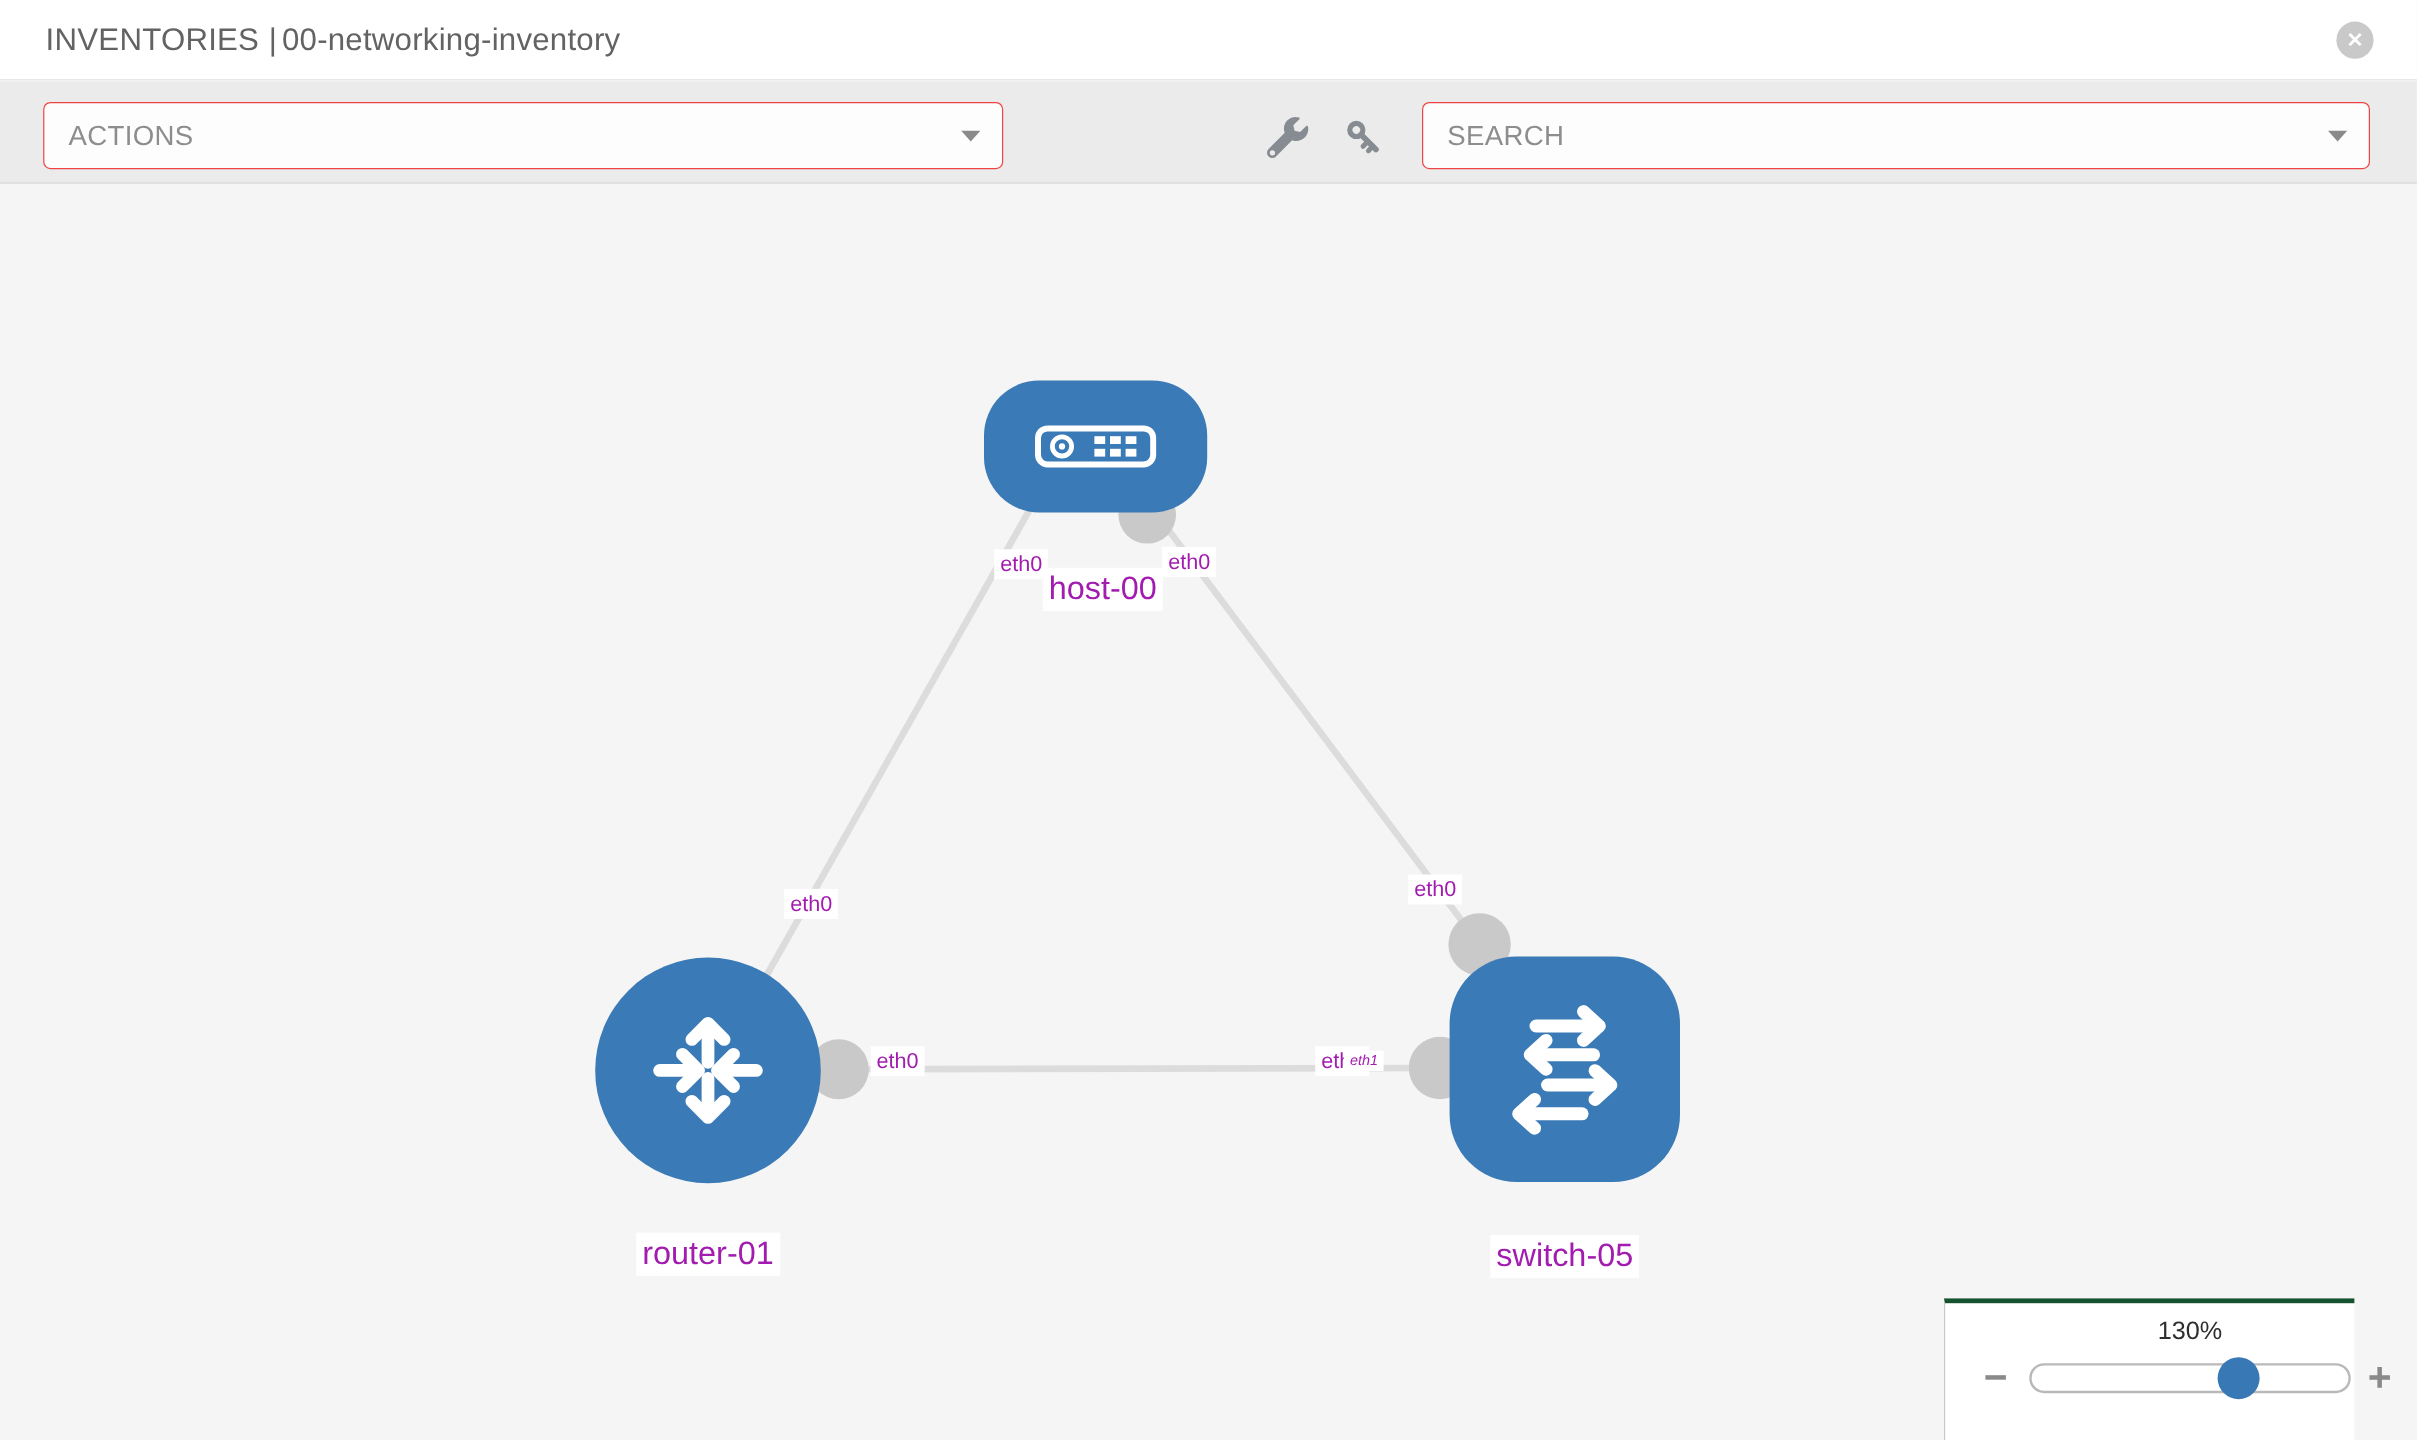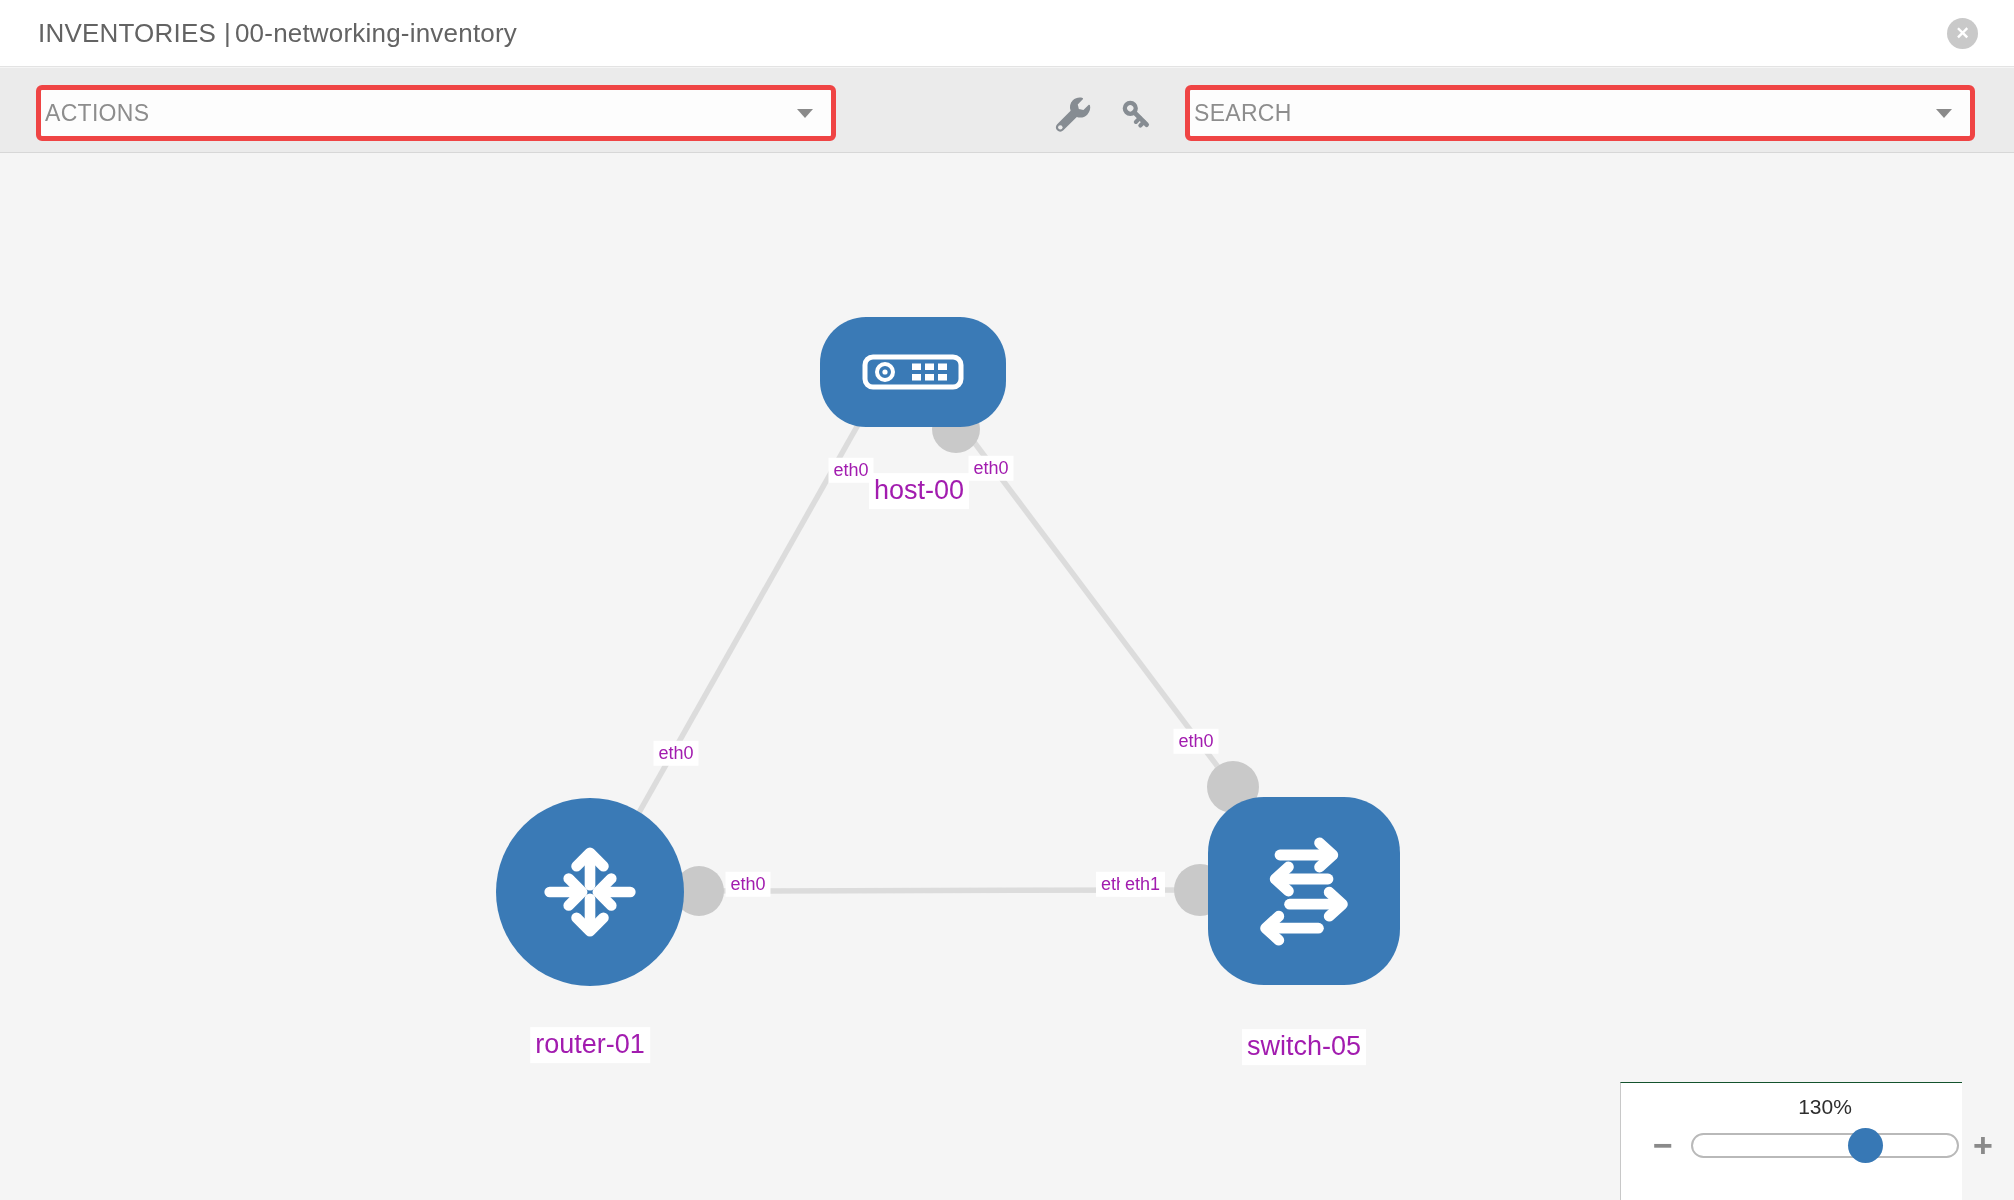--- a/index.html
+++ b/index.html
@@ -28,22 +28,22 @@
     text-align: center; padding: 0;
   }
 
   
   .toolbar {
     position: absolute; left: 0; top: 68px; width: 2014px; height: 85px;
     background: #ebebeb; border-bottom: 1px solid #d7d7d7; z-index: 50;
   }
   .fake-select {
     position: absolute; top: 17px; height: 56px;
-    background: #fdfdfd; border: 5px solid #ef4444; border-radius: 6px;
-    display: flex; align-items: center; padding: 0 18px 0 4px; cursor: pointer;
+    background: #fdfdfd; border: 1px solid #ef4444; border-radius: 6px;
+    display: flex; align-items: center; padding: 0 18px 0 20px; cursor: pointer;
   }
   .fake-select .sel-label {
     font-size: 23px; color: #8d8d8d; letter-spacing: 0.3px; flex: 1 1 auto;
   }
   .caret {
     width: 0; height: 0; flex: 0 0 auto;
     border-left: 8px solid transparent; border-right: 8px solid transparent;
     border-top: 9px solid #8a8a8a;
   }
   .actions-select { left: 36px;  width: 800px; }
@@ -74,21 +74,21 @@
     position: absolute; background: #ffffff; color: #a21caf;
     white-space: nowrap; z-index: 5; padding: 1px 5px; line-height: 1.25;
   }
   .node-label { font-size: 27px; transform: translate(-50%, -50%); z-index: 6; margin-top: 32px; }
   .if-label   { font-size: 18px; transform: translate(-50%, -50%); }
   .if-left    { transform: translateY(-50%); }
 
   
   .zoom-panel {
     position: absolute; left: 1620px; top: 1082px; width: 342px; height: 118px;
-    background: #ffffff; border-top: 1px solid #14532d; border-left: 1px solid #c8c8c8;
+    background: #ffffff; border-top: 4px solid #14532d; border-left: 1px solid #c8c8c8;
     z-index: 40;
     padding-left: 20px;
   }
   .zoom-level {
     position: absolute; left: 204px; top: 12px; transform: translateX(-50%);
     font-size: 21px; color: #2e2e2e;
   }
   .zoom-btn {
     position: absolute; background: transparent; border: none; cursor: pointer;
     color: #8a8a8a; font-weight: bold; font-size: 34px; line-height: 34px;
@@ -209,21 +209,21 @@
   <div class="chip node-label" style="left:919px; top:305px;">host-00</div>
   <div class="chip node-label" style="left:590px; top:859px;">router-01</div>
   <div class="chip node-label" style="left:1304px; top:861px;">switch-05</div>
 
   <div class="chip if-label" style="left:851px; top:316px;">eth0</div>
   <div class="chip if-label" style="left:991px; top:314px;">eth0</div>
   <div class="chip if-label" style="left:676px; top:599px;">eth0</div>
   <div class="chip if-label" style="left:1196px; top:587px;">eth0</div>
   <div class="chip if-label" style="left:748px; top:730px;">eth0</div>
   <div class="chip if-left" style="left:1096px; top:730px; font-size:18px; z-index:4;">eth0</div>
-  <div class="chip if-left" style="left:1120px; top:730px; font-size:18px; z-index:5;">eth1</div>
+  <div class="chip if-left" style="left:1120px; top:730px; font-size:12px; z-index:5;font-style:italic;">eth1</div>
 </div>
 
 <div class="zoom-panel">
   <div class="zoom-level">130%</div>
   <button class="zoom-btn zoom-out">
     <span>−</span>
   </button>
   <div class="slider-track">
     <div class="slider-thumb"></div>
   </div>

